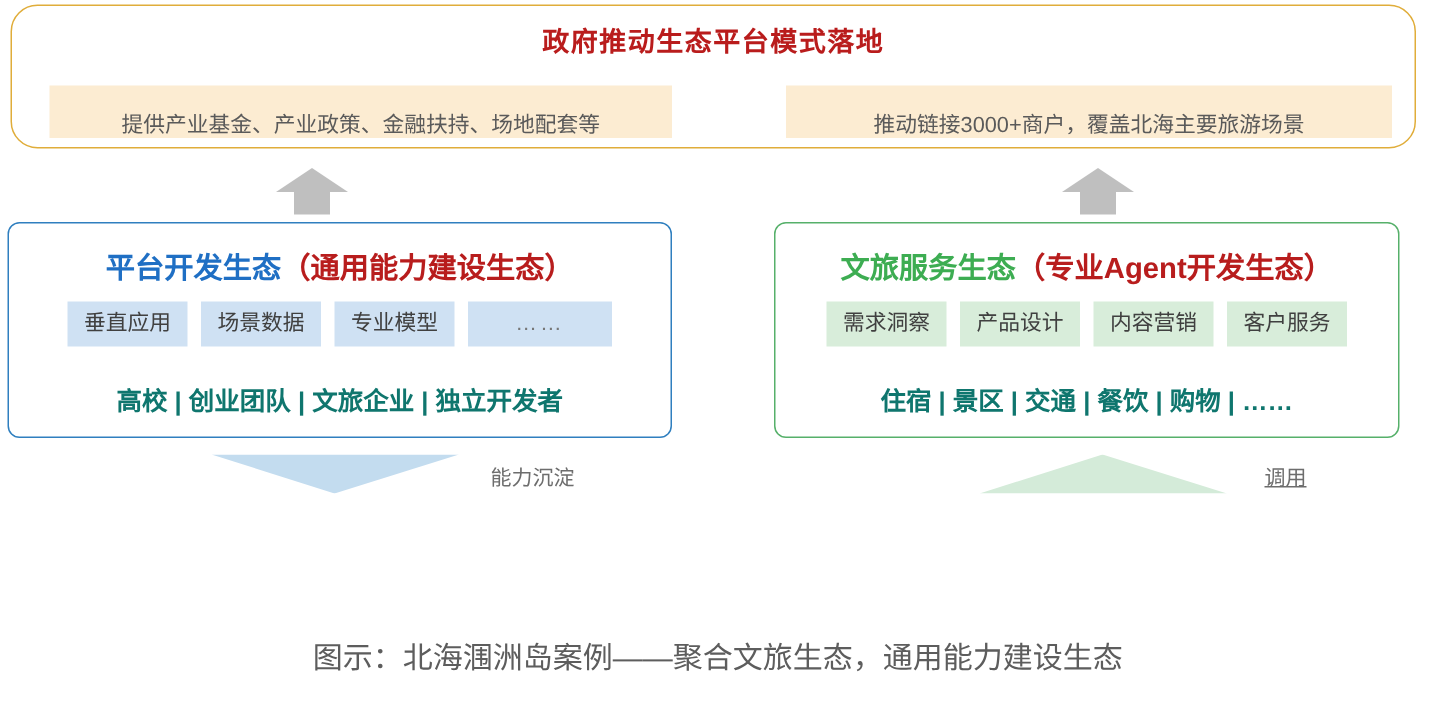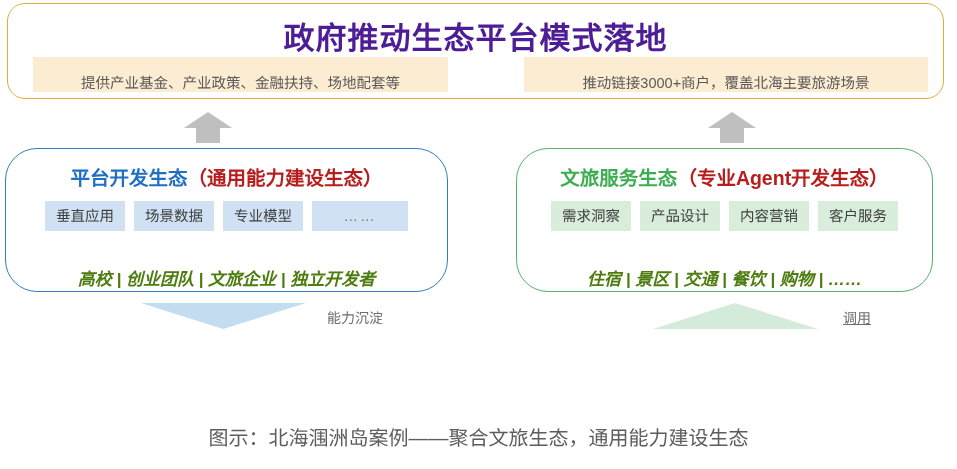--- a/index.html
+++ b/index.html
@@ -30,23 +30,23 @@
     border: 1.6px solid #e0ad3a;
     border-radius: 18px;
     background: #ffffff;
   }
   .gov-title {
     position: absolute;
     left: 0;
     top: 9px;
     width: 100%;
     text-align: center;
-    font-size: 31px;
-    font-weight: bold;
-    color: #4c1d95;
+    font-size: 18px;
+    font-weight: bold;
+    color: #b91c1c;
     letter-spacing: 1px;
     white-space: nowrap;
   }
   .gov-sub {
     position: absolute;
     top: 53px;
     height: 35px;
     background: #fcecd2;
     display: flex;
     align-items: flex-end;
@@ -68,21 +68,21 @@
   .arrow-up-gray svg { display: block; }
   .arrow-up-left  { left: 182px; }
   .arrow-up-right { left: 706px; }
 
   
   .eco-panel {
     position: absolute;
     top: 148px;
     height: 144px;
     box-sizing: border-box;
-    border-radius: 32px;
+    border-radius: 8px;
     background: #ffffff;
   }
   .eco-left  { left: 5px;   width: 443px; border: 1.6px solid #2f7fbf; }
   .eco-right { left: 516px; width: 417px; border: 1.6px solid #56b06a; }
 
   .eco-head {
     position: absolute;
     left: 0;
     top: 13px;
     width: 100%;
@@ -113,28 +113,27 @@
     white-space: nowrap;
     text-align: center;
   }
   .tag-blue  { background: #cfe1f3; }
   .tag-green { background: #d8edda; }
   .tag.ellip { min-width: 74px; letter-spacing: 2px; color: #777; }
 
   .eco-foot {
     position: absolute;
     left: 0;
-    top: 116px;
+    top: 104px;
     width: 100%;
     text-align: center;
     font-size: 17px;
     font-weight: bold;
-    color: #4d7c0f;
-    white-space: nowrap;
-    font-style: italic;
+    color: #0f766e;
+    white-space: nowrap;
   }
 
   
   .flat-arrow {
     position: absolute;
     top: 303px;
     width: 165px;
     height: 26px;
   }
   .flat-arrow svg { display: block; }

